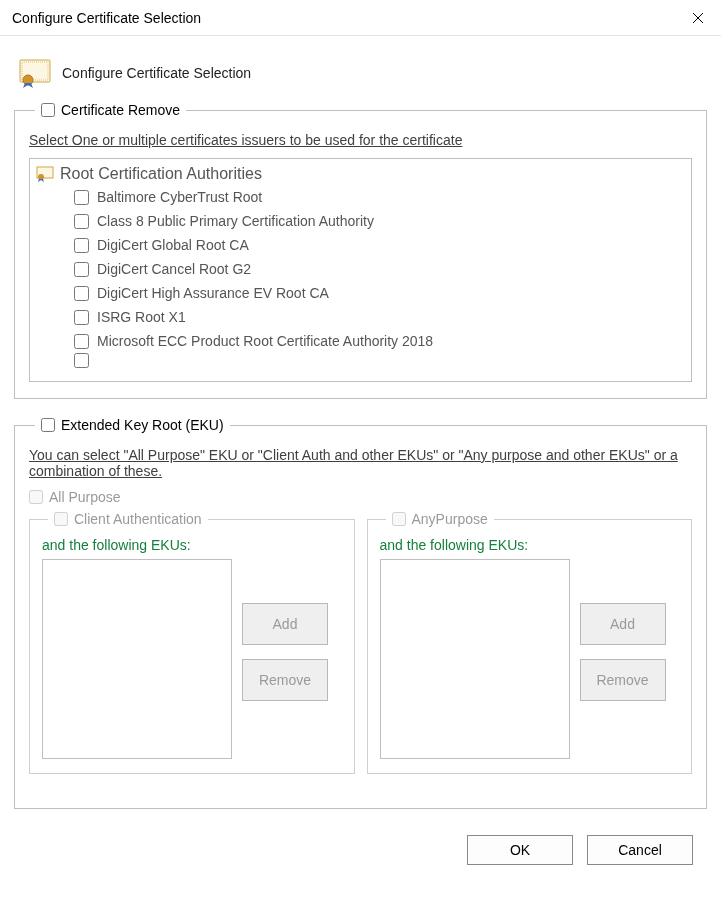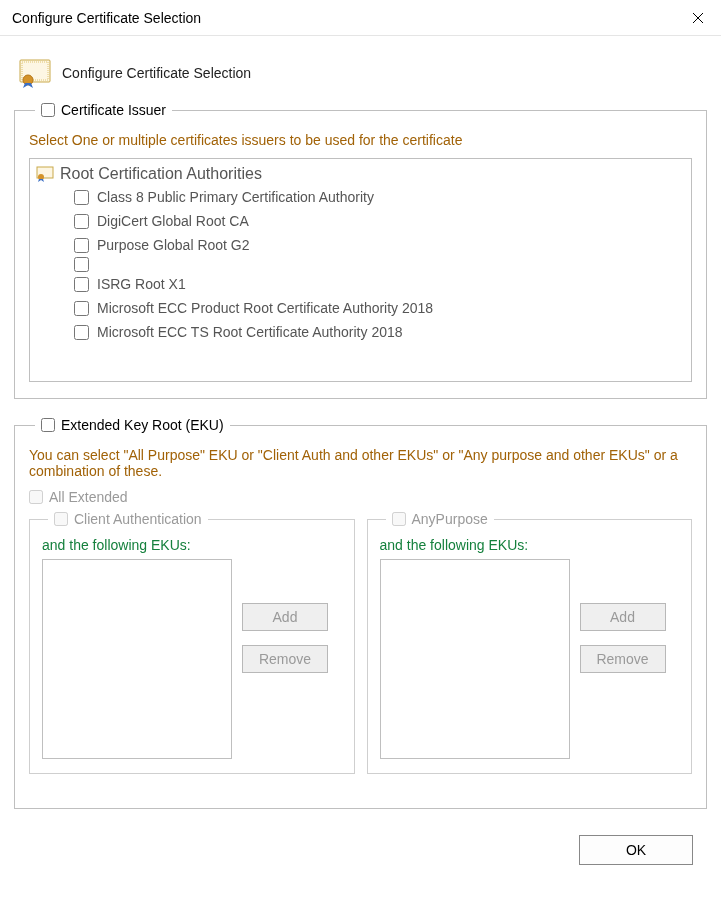--- a/index.html
+++ b/index.html
@@ -39,21 +39,21 @@
     legend {
       padding: 0 6px;
       background: #fff;
       margin-left: 6px;
       display: flex;
       align-items: center;
       gap: 6px;
       font-size: 14px;
     }
     legend input[type=checkbox] { width: 14px; height: 14px; }
-    .desc { font-size: 14px; margin-bottom: 10px; color: #a16207; }
+    .desc { font-size: 14px; margin-bottom: 10px; color: #404040; text-decoration: underline; }
     .tree-box {
       border: 1px solid #bfbfbf;
       height: 224px;
       overflow-y: scroll;
       padding: 6px 4px 4px 6px;
       background: #fff;
     }
     .tree-root { display: flex; align-items: center; gap: 6px; color: #555; font-size: 16px; margin-bottom: 2px; }
     .tree-root .mini-icon { width: 18px; height: 18px; flex: none; }
     .tree-children { padding-left: 38px; }
@@ -71,33 +71,33 @@
     .inner-fs legend { color: #9a9a9a; }
     .sub-label { font-size: 14px; color: #15803d; margin-bottom: 6px; }
     .inner-row { display: flex; gap: 10px; }
     .listbox {
       border: 1px solid #bfbfbf;
       width: 190px; height: 200px;
       background: #fff;
     }
     .btn-col { display: flex; flex-direction: column; gap: 14px; padding-top: 44px; }
     .win-btn {
-      width: 86px; height: 28px;
+      width: 86px; height: 42px;
       border: 1px solid #b8b8b8;
       background: #efefef;
       color: #9a9a9a;
       font-size: 14px;
       font-family: inherit;
     }
     .dialog-buttons {
       display: flex; gap: 14px; justify-content: flex-end;
       padding: 8px 14px 0 0;
     }
     .dialog-btn {
-      width: 114px; height: 30px;
+      width: 106px; height: 30px;
       border: 1px solid #888;
       background: #fdfdfd;
       font-size: 14px;
       font-family: inherit;
     }
     ::-webkit-scrollbar { width: 17px; }
     ::-webkit-scrollbar-track { background: #f0f0f0; }
     ::-webkit-scrollbar-thumb { background: #c2c2c2; }
     ::-webkit-scrollbar-button { background: #f0f0f0; height: 17px; }
   </style>
@@ -120,74 +120,78 @@
       <rect x="4" y="4" width="26" height="18" fill="none" stroke="#e0c572" stroke-dasharray="1 1"></rect>
       <circle cx="10" cy="22" r="5" fill="#d4932a" stroke="#b57617"></circle>
       <path d="M7 25 L5 30 L10 27 L15 30 L13 25" fill="#3b6fc4"></path>
     </svg>
     <div class="section-header">Configure Certificate Selection</div>
   </div>
 
   <fieldset>
     <legend>
       <input type="checkbox" style="">
-      <span>Certificate Issuer</span>
+      <span>Certificate Remove</span>
     </legend>
     <div class="desc">Select One or multiple certificates issuers to be used for the certificate</div>
     <div class="tree-box">
       <div class="tree-root">
         <svg class="mini-icon" viewBox="0 0 18 18">
           <rect x="1" y="2" width="16" height="11" fill="#fdf6e3" stroke="#c9a94b"></rect>
           <circle cx="5" cy="12" r="3" fill="#d4932a"></circle>
           <path d="M3 14 L2 17 L5 15 L8 17 L7 14" fill="#3b6fc4"></path>
         </svg>
         <span>Root Certification Authorities</span>
       </div>
       <div class="tree-children" id="tree-children">
           <div class="tree-item">
             <input type="checkbox" style="">
+            <span>Baltimore CyberTrust Root</span>
+          </div>
+          <div class="tree-item">
+            <input type="checkbox" style="">
             <span>Class 8 Public Primary Certification Authority</span>
           </div>
           <div class="tree-item">
             <input type="checkbox" style="">
             <span>DigiCert Global Root CA</span>
           </div>
           <div class="tree-item">
             <input type="checkbox" style="">
-            <span>Purpose Global Root G2</span>
-          </div>
-          <div class="tree-item">
-            <input type="checkbox" style="">
+            <span>DigiCert Cancel Root G2</span>
+          </div>
+          <div class="tree-item">
+            <input type="checkbox" style="">
+            <span>DigiCert High Assurance EV Root CA</span>
           </div>
           <div class="tree-item">
             <input type="checkbox" style="">
             <span>ISRG Root X1</span>
           </div>
           <div class="tree-item">
             <input type="checkbox" style="">
             <span>Microsoft ECC Product Root Certificate Authority 2018</span>
           </div>
           <div class="tree-item">
             <input type="checkbox" style="">
-            <span>Microsoft ECC TS Root Certificate Authority 2018</span>
           </div>
         </div>
     </div>
   </fieldset>
 
   <fieldset>
     <legend>
       <input type="checkbox" style="">
       <span>Extended Key Root (EKU)</span>
     </legend>
     <div class="desc">You can select "All Purpose" EKU or "Client Auth and other EKUs" or "Any purpose and other EKUs" or a combination of these.</div>
 
     <label class="disabled-cb">
       <input type="checkbox" disabled="" style="">
-      <span>All Extended</span>
+      <span>All Purpose</span>
     </label>
 
     <div class="eku-groups">
       <fieldset class="inner-fs">
         <legend>
           <input type="checkbox" disabled="" style="">
           <span>Client Authentication</span>
         </legend>
         <div class="sub-label">and the following EKUs:</div>
         <div class="inner-row">
@@ -211,14 +215,15 @@
             <button class="win-btn" disabled="">Add</button>
             <button class="win-btn" disabled="">Remove</button>
           </div>
         </div>
       </fieldset>
     </div>
   </fieldset>
 
   <div class="dialog-buttons">
     <button class="dialog-btn">OK</button>
+    <button class="dialog-btn">Cancel</button>
   </div>
 </div>
 
 </body></html>

